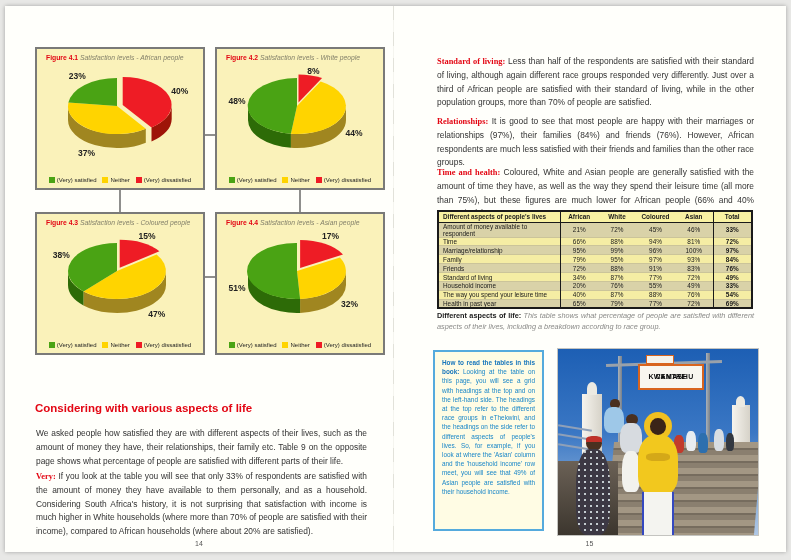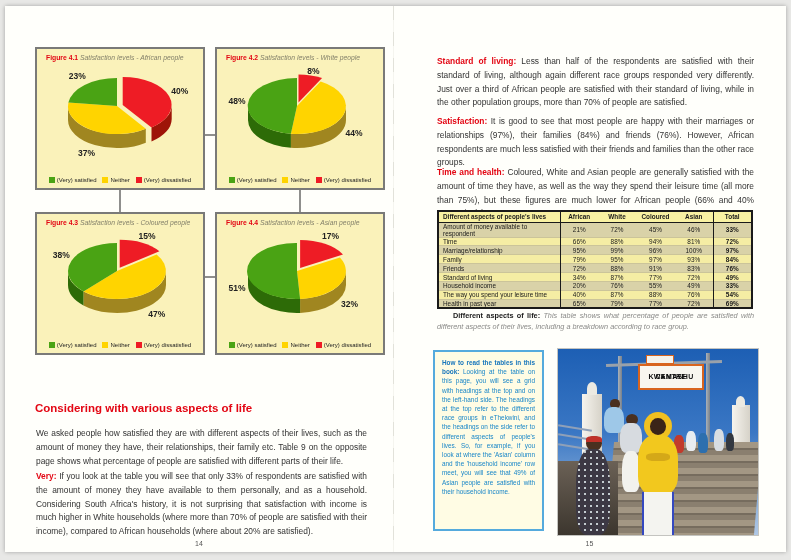--- a/index.html
+++ b/index.html
@@ -21,25 +21,25 @@
   .legend { position:absolute; left:0; bottom:5px; width:100%; text-align:center;
             font-size:6px; color:#222; }
   .legitem { margin:0 3px; white-space:nowrap; }
   .sw { display:inline-block; width:6px; height:6px; margin-right:2px; vertical-align:-1px; }
 
   .connector { position:absolute; background:#8f8f8d; }
 
   
   .cap { position:absolute; font-size:7.3px; line-height:10.8px; color:#8a8a88;
          font-style:italic; text-align:justify; }
-  .cap b { color:#1a1a1a; font-style:normal;margin-left:16px; }
+  .cap b { color:#1a1a1a; font-style:normal; }
   .headline { position:absolute; color:#e30613; font-weight:bold; font-size:11.5px; }
   .para { position:absolute; font-size:8.4px; line-height:13.8px; color:#333;
           text-align:justify; }
-  .lead { color:#e30613; font-weight:bold; }
+  .lead { color:#e30613; font-weight:bold;font-family:Liberation Serif, serif; }
   .pagenum { position:absolute; top:534px; font-size:7px; color:#555; text-align:center; }
 
   
   table.aspects { position:absolute; left:432px; top:204px; width:314px;
                   border-collapse:collapse; border:2px solid #1a1a1a;
                   font-size:6.4px; color:#1a1a1a; table-layout:fixed; }
   .aspects th { font-weight:bold; height:11px; background:#f8f1a2; }
   .aspects td { height:8.9px; padding:0 3px; text-align:center; }
   .aspects th:first-child, .aspects td:first-child { text-align:left; padding-left:4px;
                   border-right:1.5px solid #1a1a1a; }
@@ -169,21 +169,21 @@
     <span>If you look at the table you will see that only 33% of respondents are satisfied with the amount of money they have available to them personally, and as a household. Considering South Africa's history, it is not surprising that satisfaction with income is much higher in White households (where more than 70% of people are satisfied with their income), compared to African households (where about 20% are satisfied).</span>
   </p>
 
   <div class="pagenum" style="left:0;width:388px">14</div>
 
   <p class="para" style="left:432px;top:49px;width:317px">
     <span class="lead">Standard of living:</span>
     <span>Less than half of the respondents are satisfied with their standard of living, although again different race groups responded very differently. Just over a third of African people are satisfied with their standard of living, while in the other population groups, more than 70% of people are satisfied.</span>
   </p>
   <p class="para" style="left:432px;top:109px;width:317px">
-    <span class="lead">Satisfaction:</span>
+    <span class="lead">Relationships:</span>
     <span>It is good to see that most people are happy with their marriages or relationships (97%), their families (84%) and friends (76%). However, African respondents are much less satisfied with their friends and families than the other race groups.</span>
   </p>
   <p class="para" style="left:432px;top:160px;width:317px">
     <span class="lead">Time and health:</span>
     <span>Coloured, White and Asian people are generally satisfied with the amount of time they have, as well as the way they spend their leisure time (all more than 75%), but these figures are much lower for African people (66% and 40% respectively).</span>
   </p>
 
   <table class="aspects">
     <colgroup>
       <col style="width:122px">

